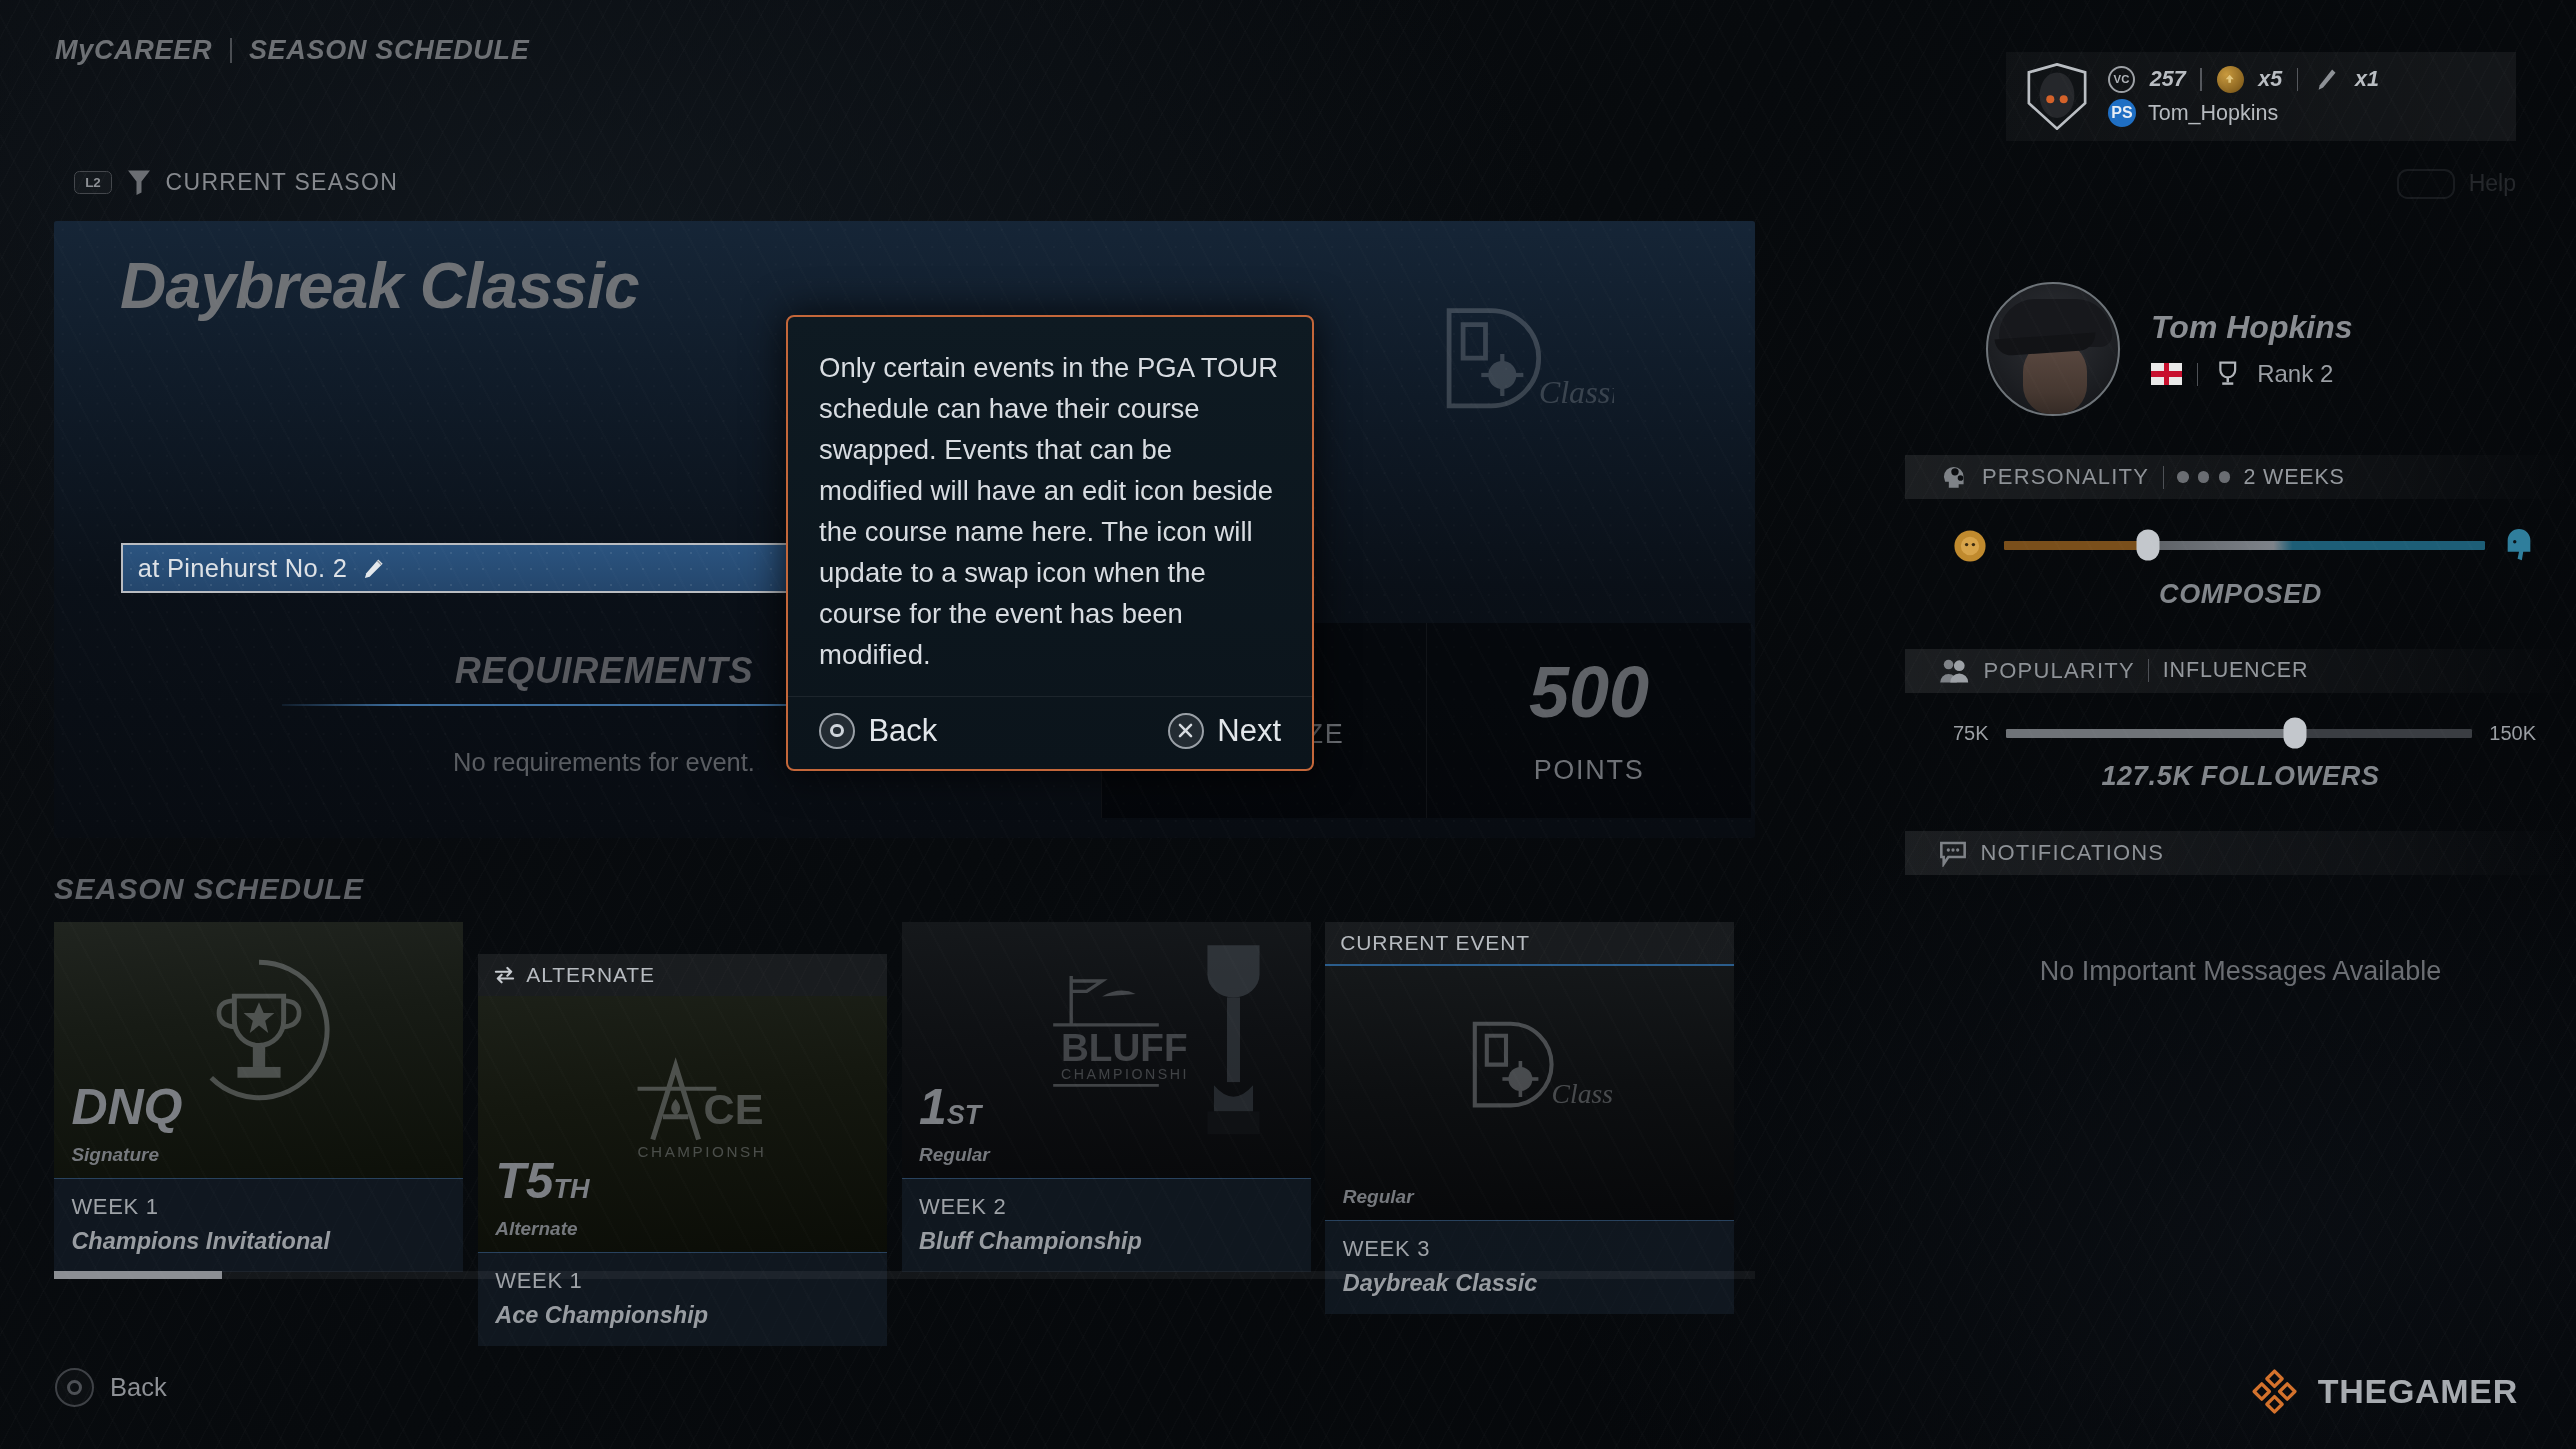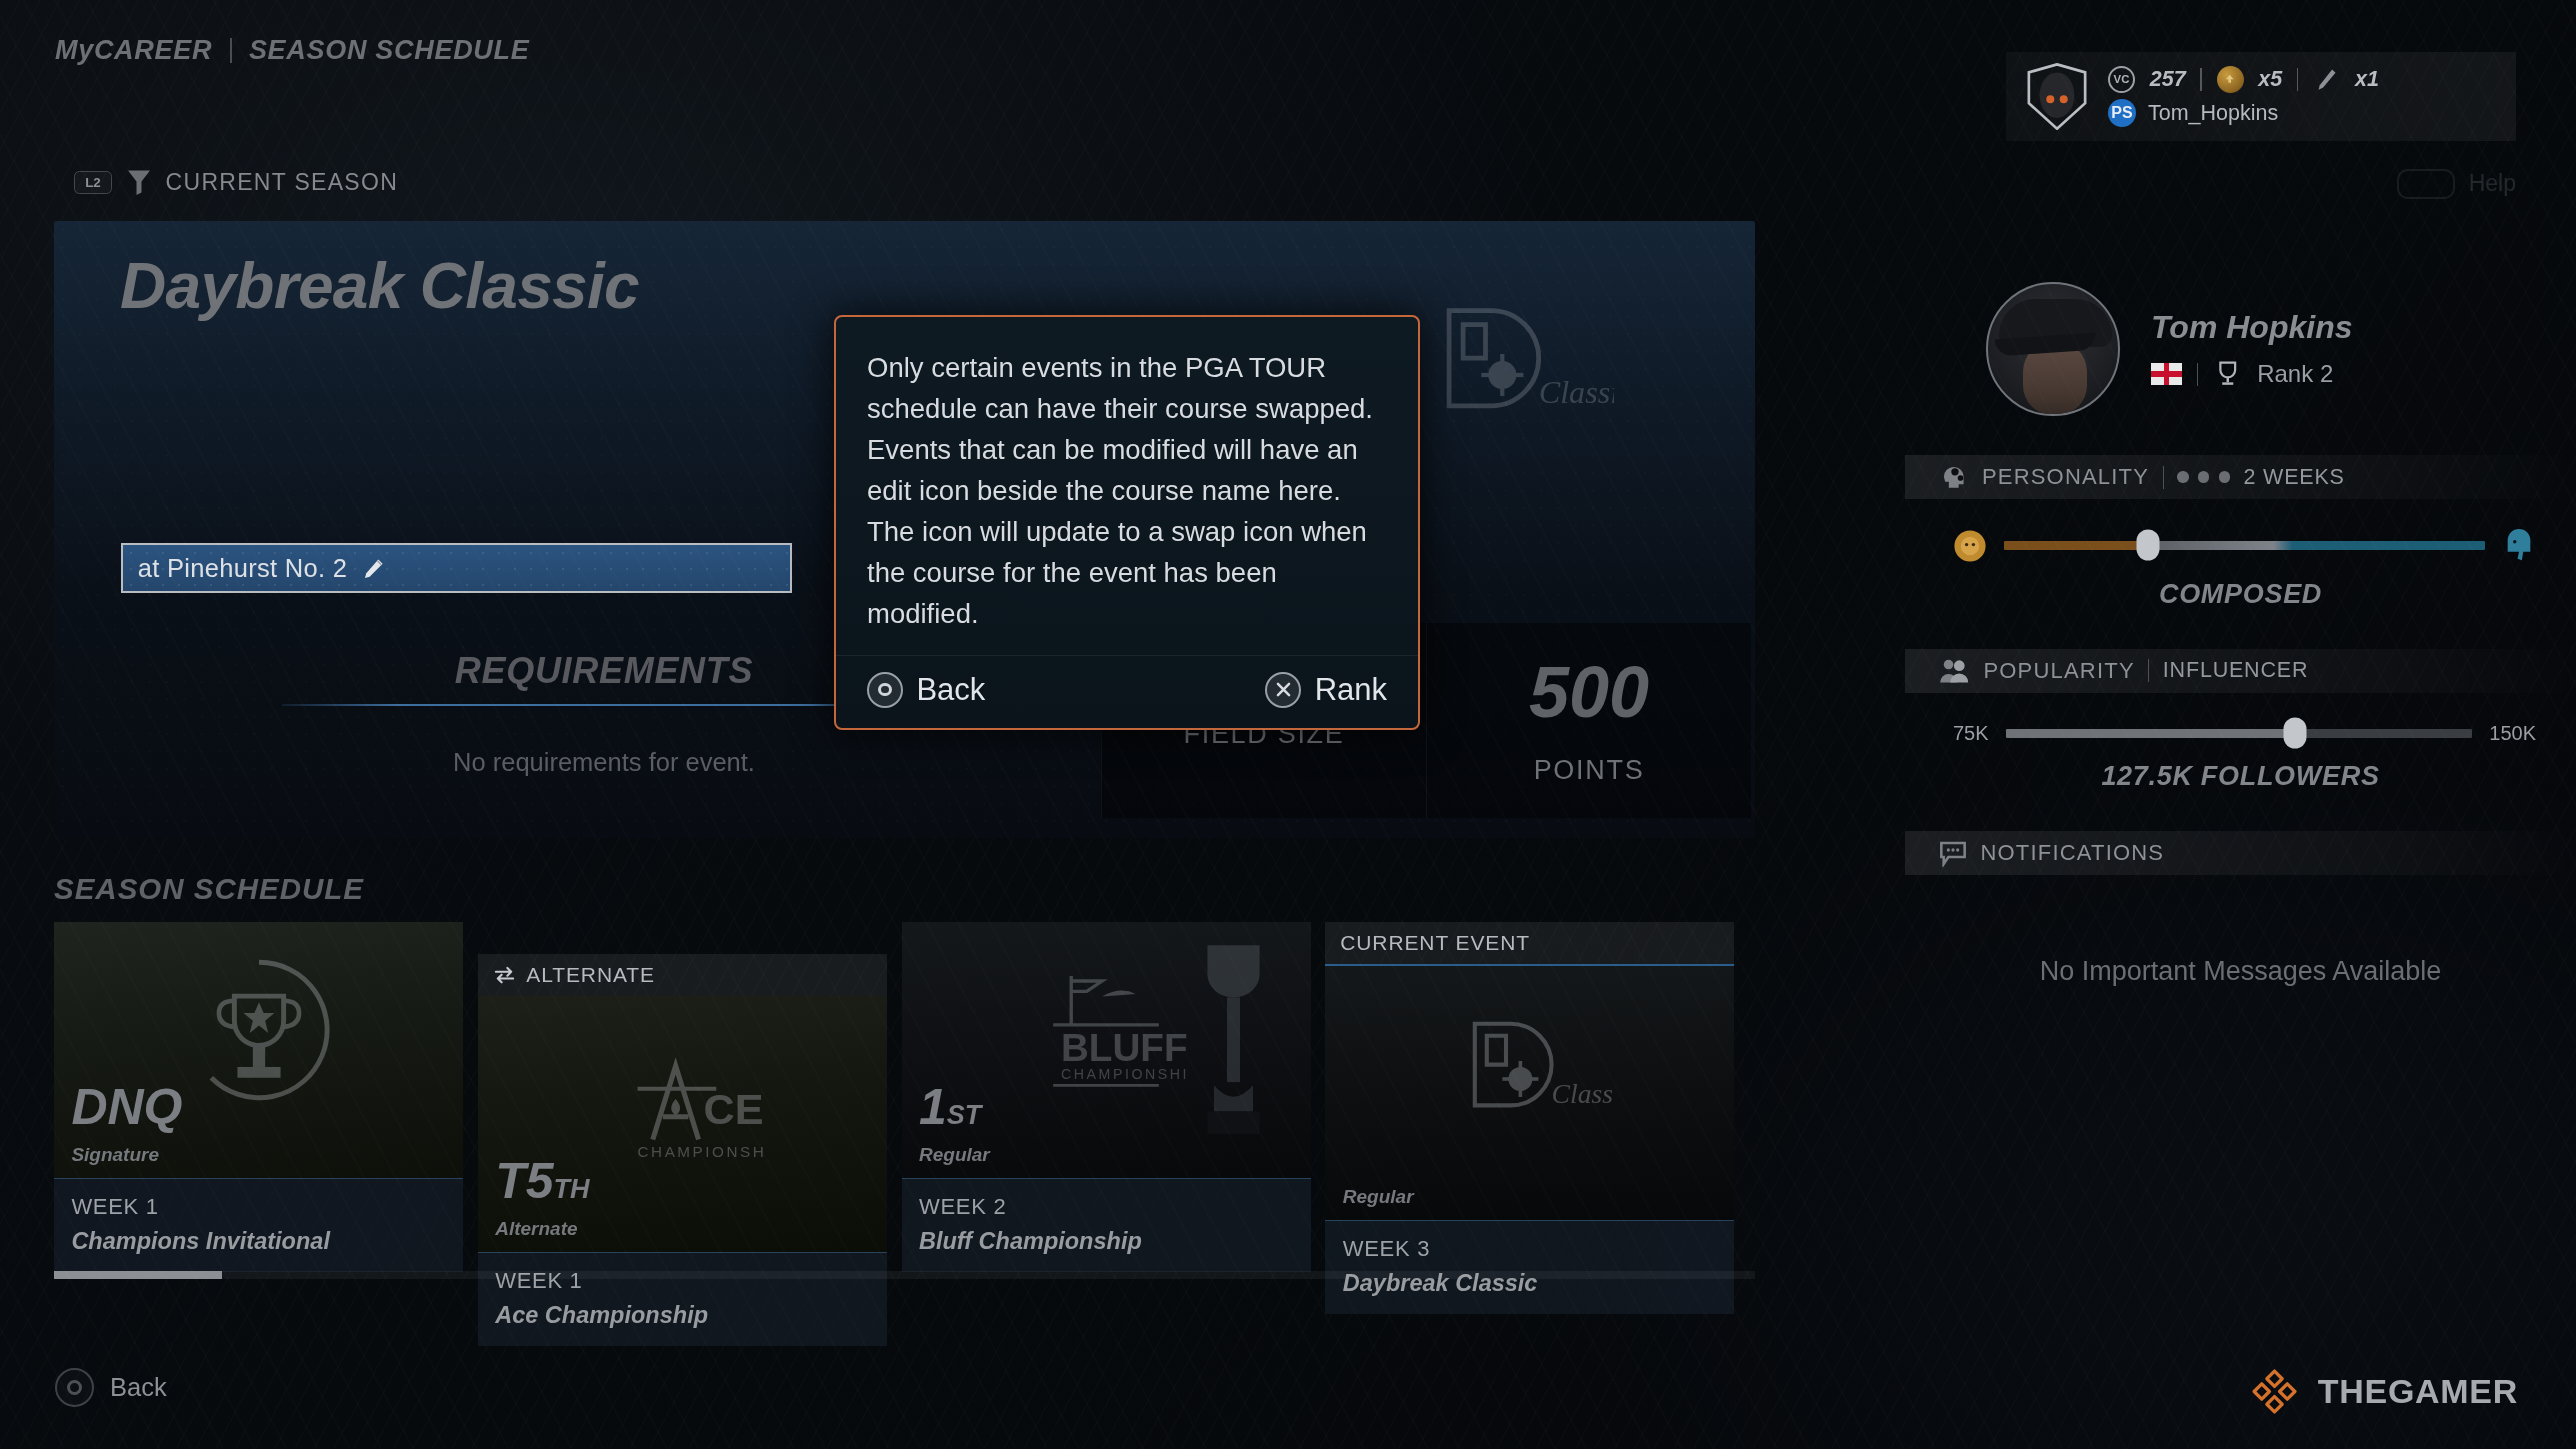--- a/index.html
+++ b/index.html
@@ -120,22 +120,22 @@
     width:325px; height:195px;
     background:rgba(0,0,0,0.42);
     display:flex; flex-direction:column; align-items:center; justify-content:center;
     border-left:1.3px solid rgba(255,255,255,0.05);
   }
   .stat-val{ font-size:72px; font-weight:bold; font-style:italic; color:#5f6267; line-height:1; }
   .stat-lbl{ margin-top:27px; font-size:27px; color:#6e7176; letter-spacing:1.7px; }
 
   
   .tooltip{
-    position:absolute; left:834px; top:315px;
-    width:586px;
+    position:absolute; left:786px; top:315px;
+    width:528px;
     background:linear-gradient(180deg,#0e1a22 0%,#0b141b 100%);
     border:2px solid #c4673a; border-radius:8px;
     box-shadow:0 0 40px rgba(0,0,0,0.8);
     z-index:40;
   }
   .tip-body{
     padding:31px 31px 20px 31px;
     font-size:27.5px; line-height:1.49; color:#d8dce1;
   }
   .tip-foot{
@@ -414,21 +414,21 @@
             <i></i>
           </span>
         <span class="lbl">Back</span>
       </div>
       <div class="tip-btn">
         <span class="pad-cross">
           <svg width="19" height="19" viewBox="0 0 24 24">
               <path d="M5 5 L19 19 M19 5 L5 19" stroke="#d8dce1" stroke-width="3.2" stroke-linecap="round"></path>
             </svg>
         </span>
-        <span class="lbl">Rank</span>
+        <span class="lbl">Next</span>
       </div>
     </div>
   </div>
 
   <div class="sec-title">SEASON SCHEDULE</div>
 
   <div class="cards">
 
     <div class="card">
       <div class="card-art a1">

